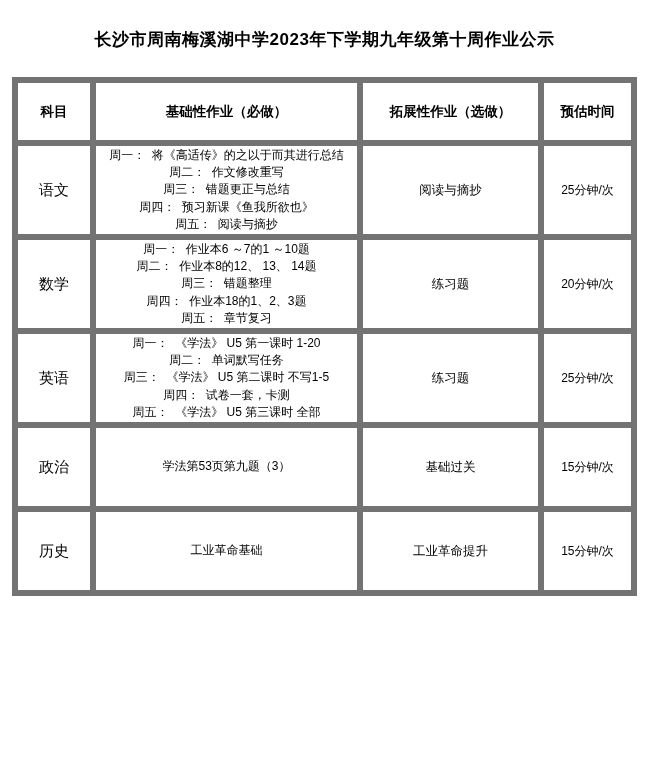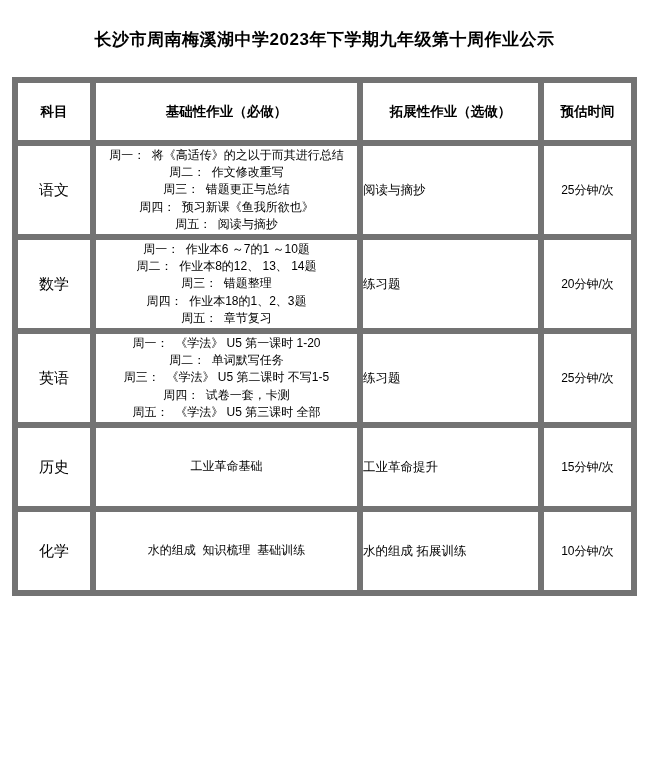--- a/index.html
+++ b/index.html
@@ -60,21 +60,21 @@
     padding: 7px 0 7px 10px;
     line-height: 17.2px;
     text-align: center;
   }
   td.basic .line {
     white-space: pre;
   }
   td.ext {
     font-size: 12.5px;
     padding-left: 12px;
-    text-align: left;
+    text-align: center;
     margin-left: 40px;
   }
   td.time {
     text-align: center;
     font-size: 12px;
   }
   tr.r-chinese td { height: 88px; }
   tr.r-math td { height: 88px; }
   tr.r-english td { height: 88px; }
   tr.r-politics td { height: 78px; }
@@ -137,35 +137,35 @@
           <div class="line">周一：  《学法》 U5 第一课时 1-20</div>
           <div class="line">周二：  单词默写任务</div>
           <div class="line">周三：  《学法》 U5 第二课时 不写1-5</div>
           <div class="line">周四：  试卷一套，卡测</div>
           <div class="line">周五：  《学法》 U5 第三课时 全部</div>
         </td>
         <td class="ext">练习题</td>
         <td class="time">25分钟/次</td>
       </tr>
 
+      <tr class="r-politics">
+        <td class="subject">政治</td>
+        <td class="basic">
+          <div class="line">学法第53页第九题（3）</div>
+        </td>
+        <td class="ext">基础过关</td>
+        <td class="time">15分钟/次</td>
+      </tr>
 
       <tr class="r-history">
         <td class="subject">历史</td>
         <td class="basic">
           <div class="line">工业革命基础</div>
         </td>
         <td class="ext">工业革命提升</td>
         <td class="time">15分钟/次</td>
       </tr>
 
 
-      <tr class="r-chemistry">
-        <td class="subject">化学</td>
-        <td class="basic">
-          <div class="line">水的组成  知识梳理  基础训练</div>
-        </td>
-        <td class="ext">水的组成  拓展训练</td>
-        <td class="time">10分钟/次</td>
-      </tr>
 
     </tbody>
   </table>
 </div>
 
 </body></html>

